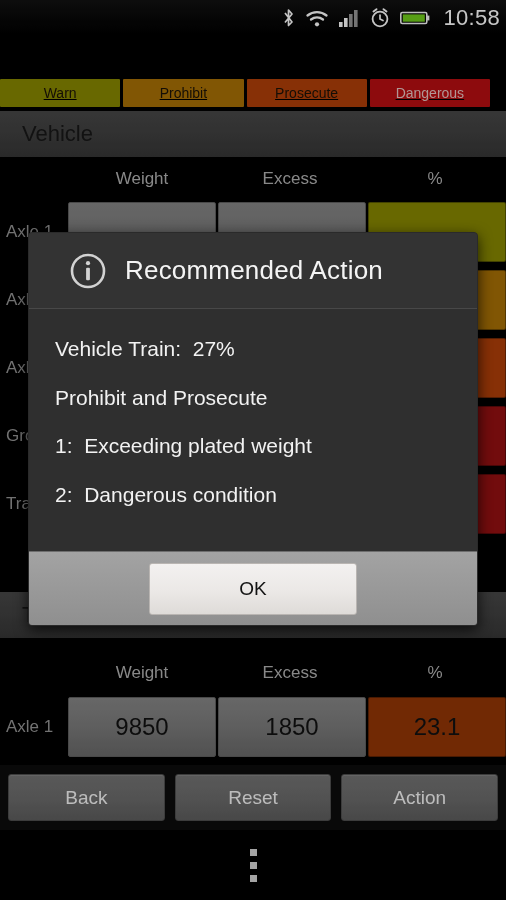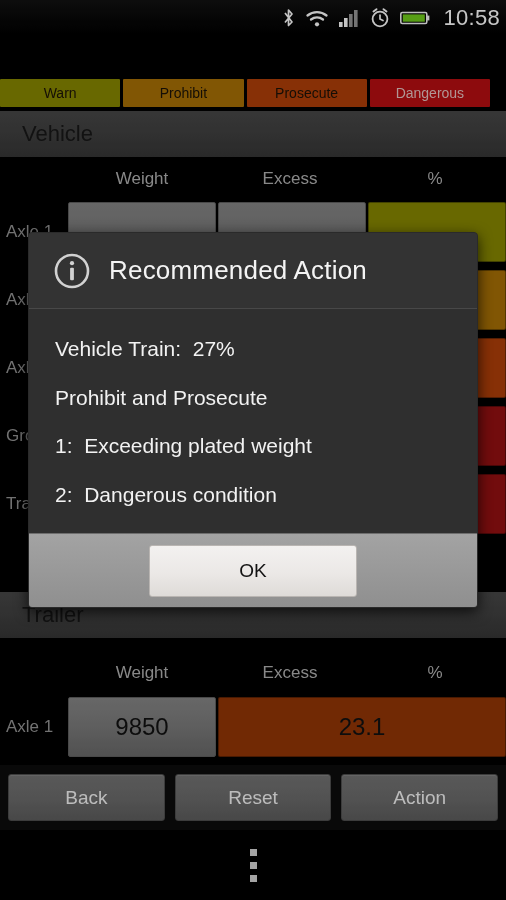--- a/index.html
+++ b/index.html
@@ -32,21 +32,21 @@
     display:flex; align-items:center;
   }
   .titlebar .app-title {
     color:#9a9a9a; font-size:17px; font-weight:bold;
     padding-left:13px; letter-spacing:0.1px;
   }
 
   
   .legendstrip {
     position:absolute; left:0; top:75px; width:506px; height:36px;
-    background:#000; display:flex; align-items:center;
+    background:#000; display:flex; align-items:center;text-decoration:underline;
   }
   .legend-chip {
     height:28px; flex:1 1 0; margin-right:3px;
     display:flex; align-items:center; justify-content:center;
     font-size:14px; color:#1a1208;
     border-radius:1px;
   }
   .legend-chip:last-child { margin-right:16px; }
 
   
@@ -126,30 +126,30 @@
          background:rgba(0,0,0,0.18); }
   .dialog {
     position:absolute; left:28px; top:232px; width:450px;
     border-radius:4px; overflow:hidden;
     background:#333333;
     box-shadow:0 4px 14px rgba(0,0,0,0.75);
     border:1px solid #2a2a2a;
   }
   .dlg-title {
     height:76px; display:flex; align-items:center;
-    padding-left:24px; gap:18px;
+    padding-left:40px; gap:18px;
     border-bottom:1px solid #484848;
     background:#333333;
   }
   .dlg-title .tt {
     color:#f4f4f4; font-size:26px; font-weight:400; letter-spacing:0.2px;
   }
   .info-ico { width:38px; height:38px; flex:0 0 38px; }
   .dlg-body {
-    background:#2f2f2f; padding:16px 24px 14px 24px;
+    background:#2f2f2f; padding:16px 24px 32px 24px;
   }
   .dlg-line {
     color:#f2f2f2; font-size:21px; line-height:1.12; padding:12px 0 13px 2px;
     white-space:pre;
   }
   .dlg-footer {
     background:linear-gradient(to bottom,#a3a3a3 0%,#9a9a9a 45%,#8f8f8f 100%);
     height:74px; display:flex; align-items:center; justify-content:center;
     border-top:1px solid #6e6e6e;
   }
@@ -264,20 +264,21 @@
   <div class="col-head" style="top:655px;">
     <div class="lbl-col"></div>
     <div class="c c-weight">Weight</div>
     <div class="c c-excess">Excess</div>
     <div class="c c-pct">%</div>
   </div>
 
   <div class="data-row" style="top:694px;">
     <div class="row-label">Axle 1</div>
     <div class="cell grey w">9850</div>
+    <div class="cell grey e">1850</div>
     <div class="cell p" style="background:#8a3206;">23.1</div>
   </div>
 
   <div class="buttonbar">
     <div class="btn">Back</div>
     <div class="btn">Reset</div>
     <div class="btn">Action</div>
   </div>
 
   <div class="navbar">

